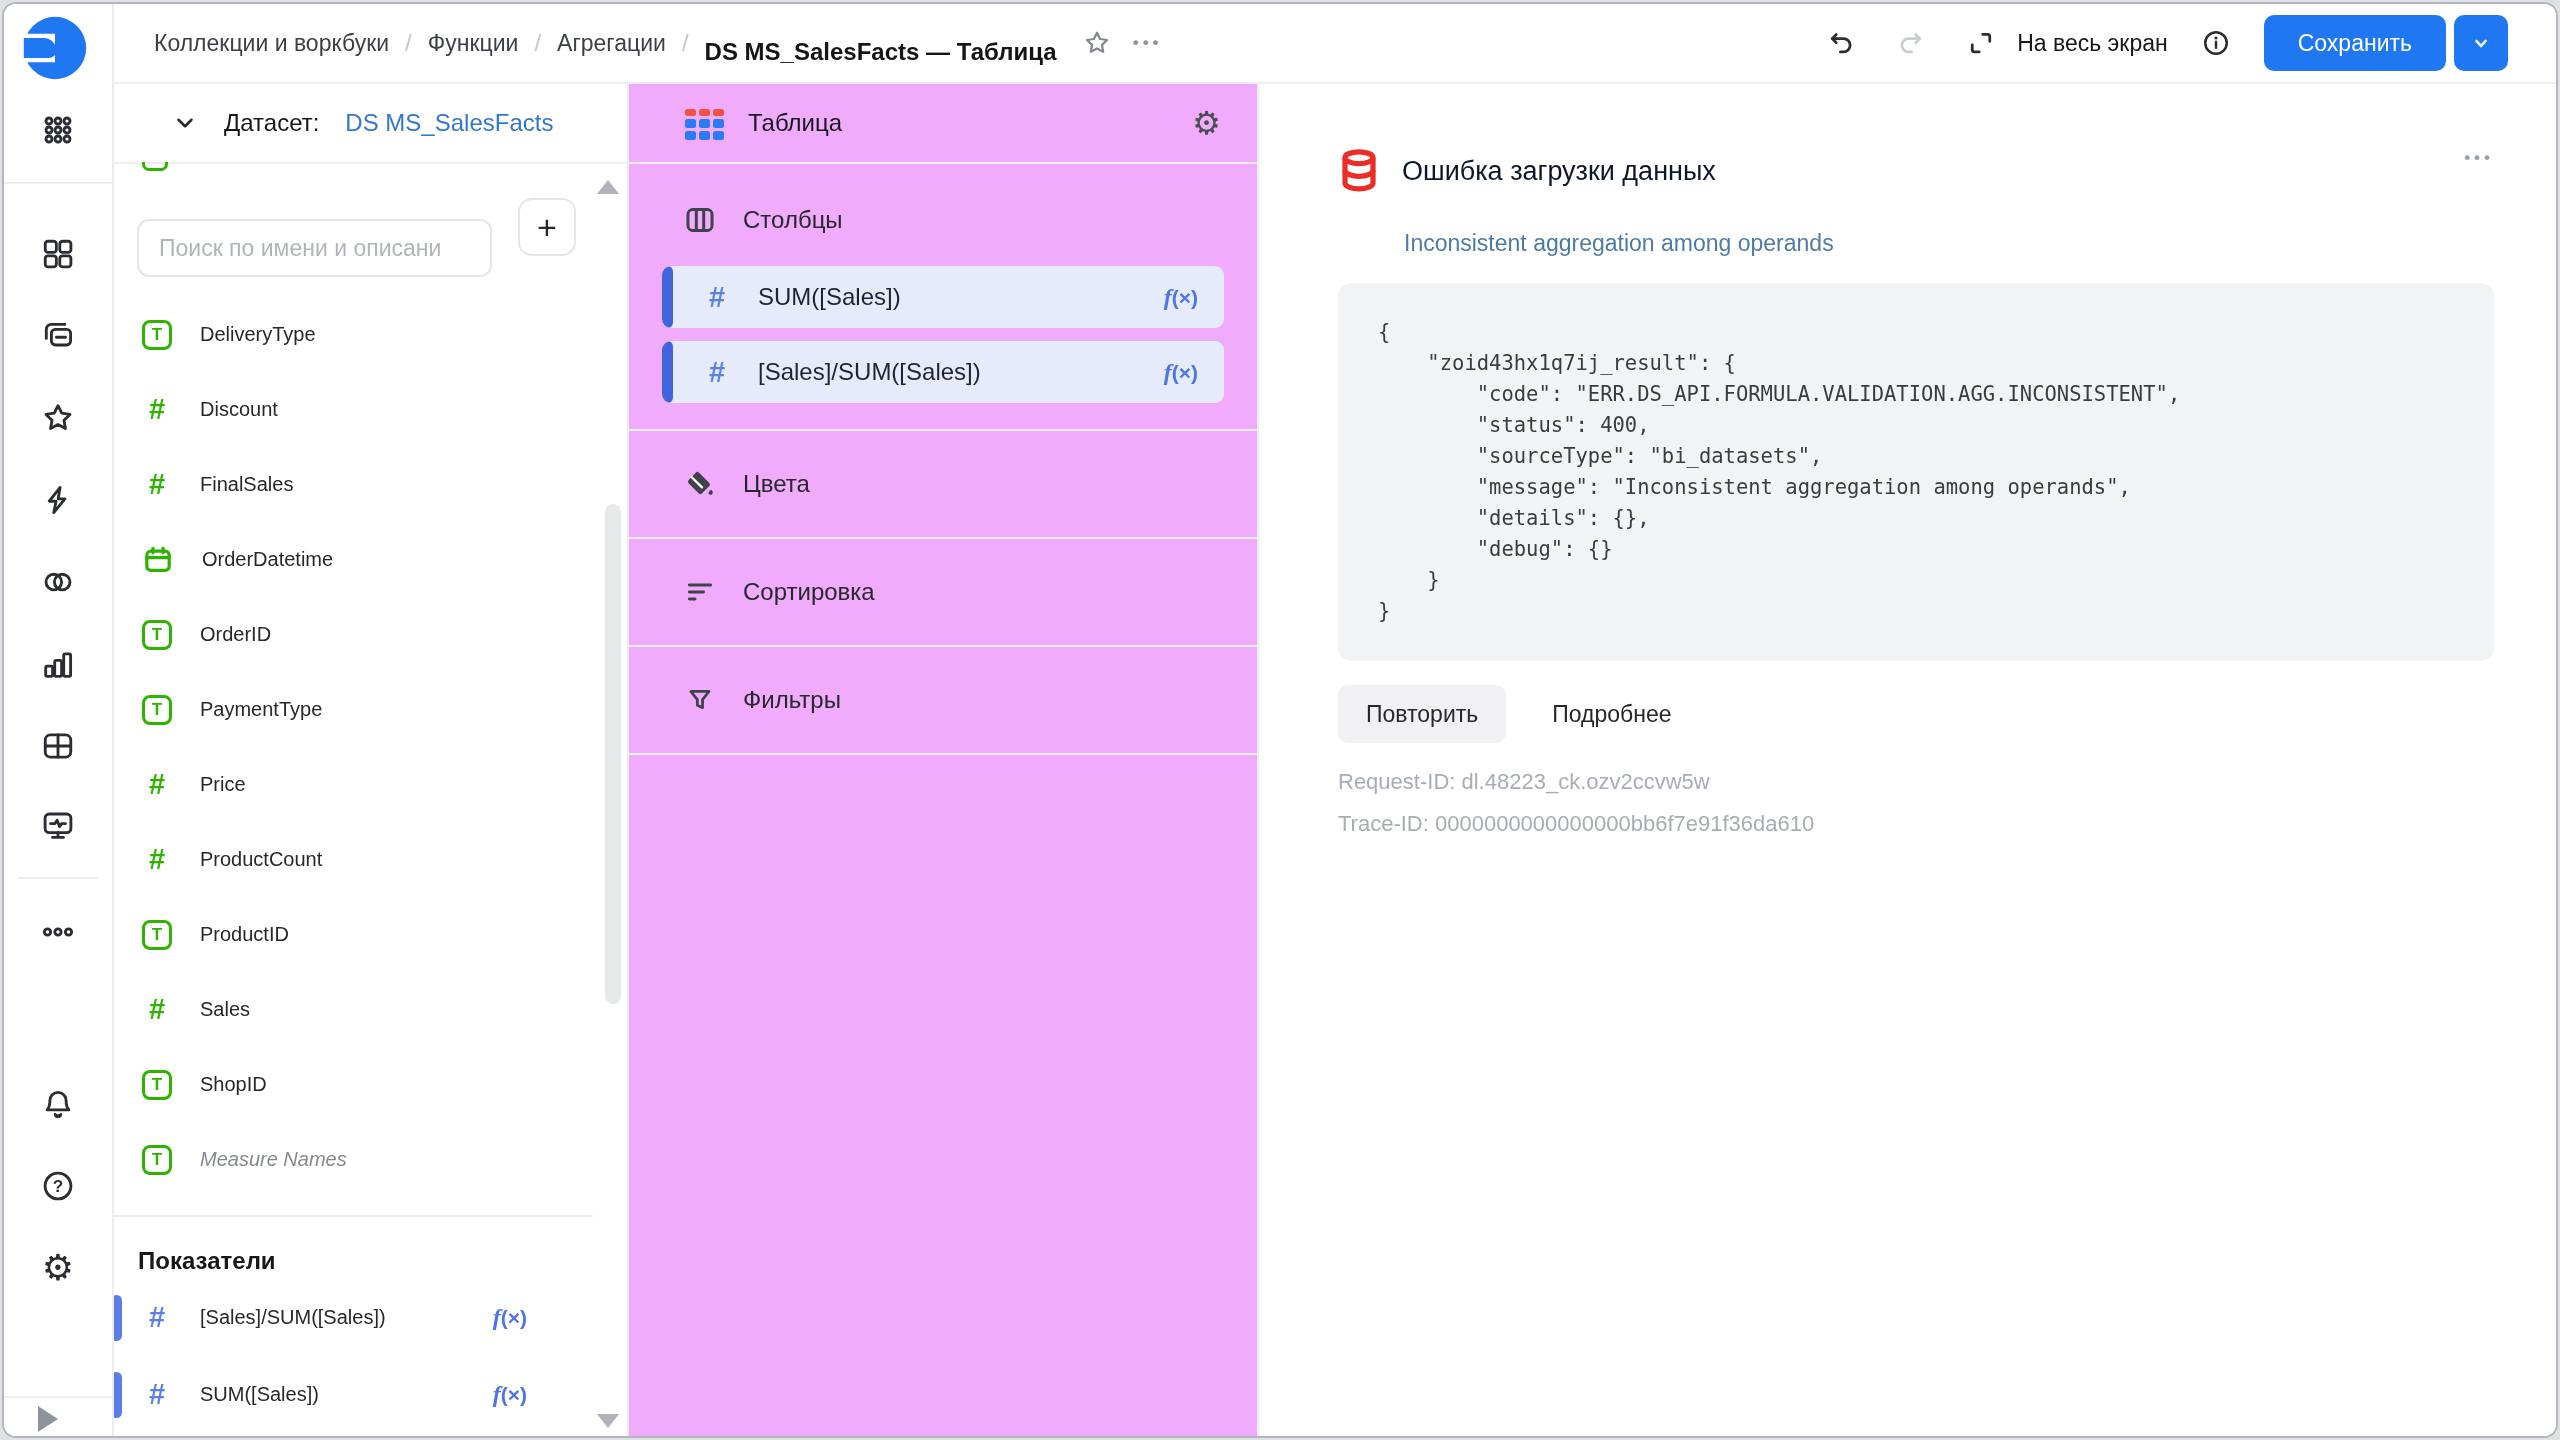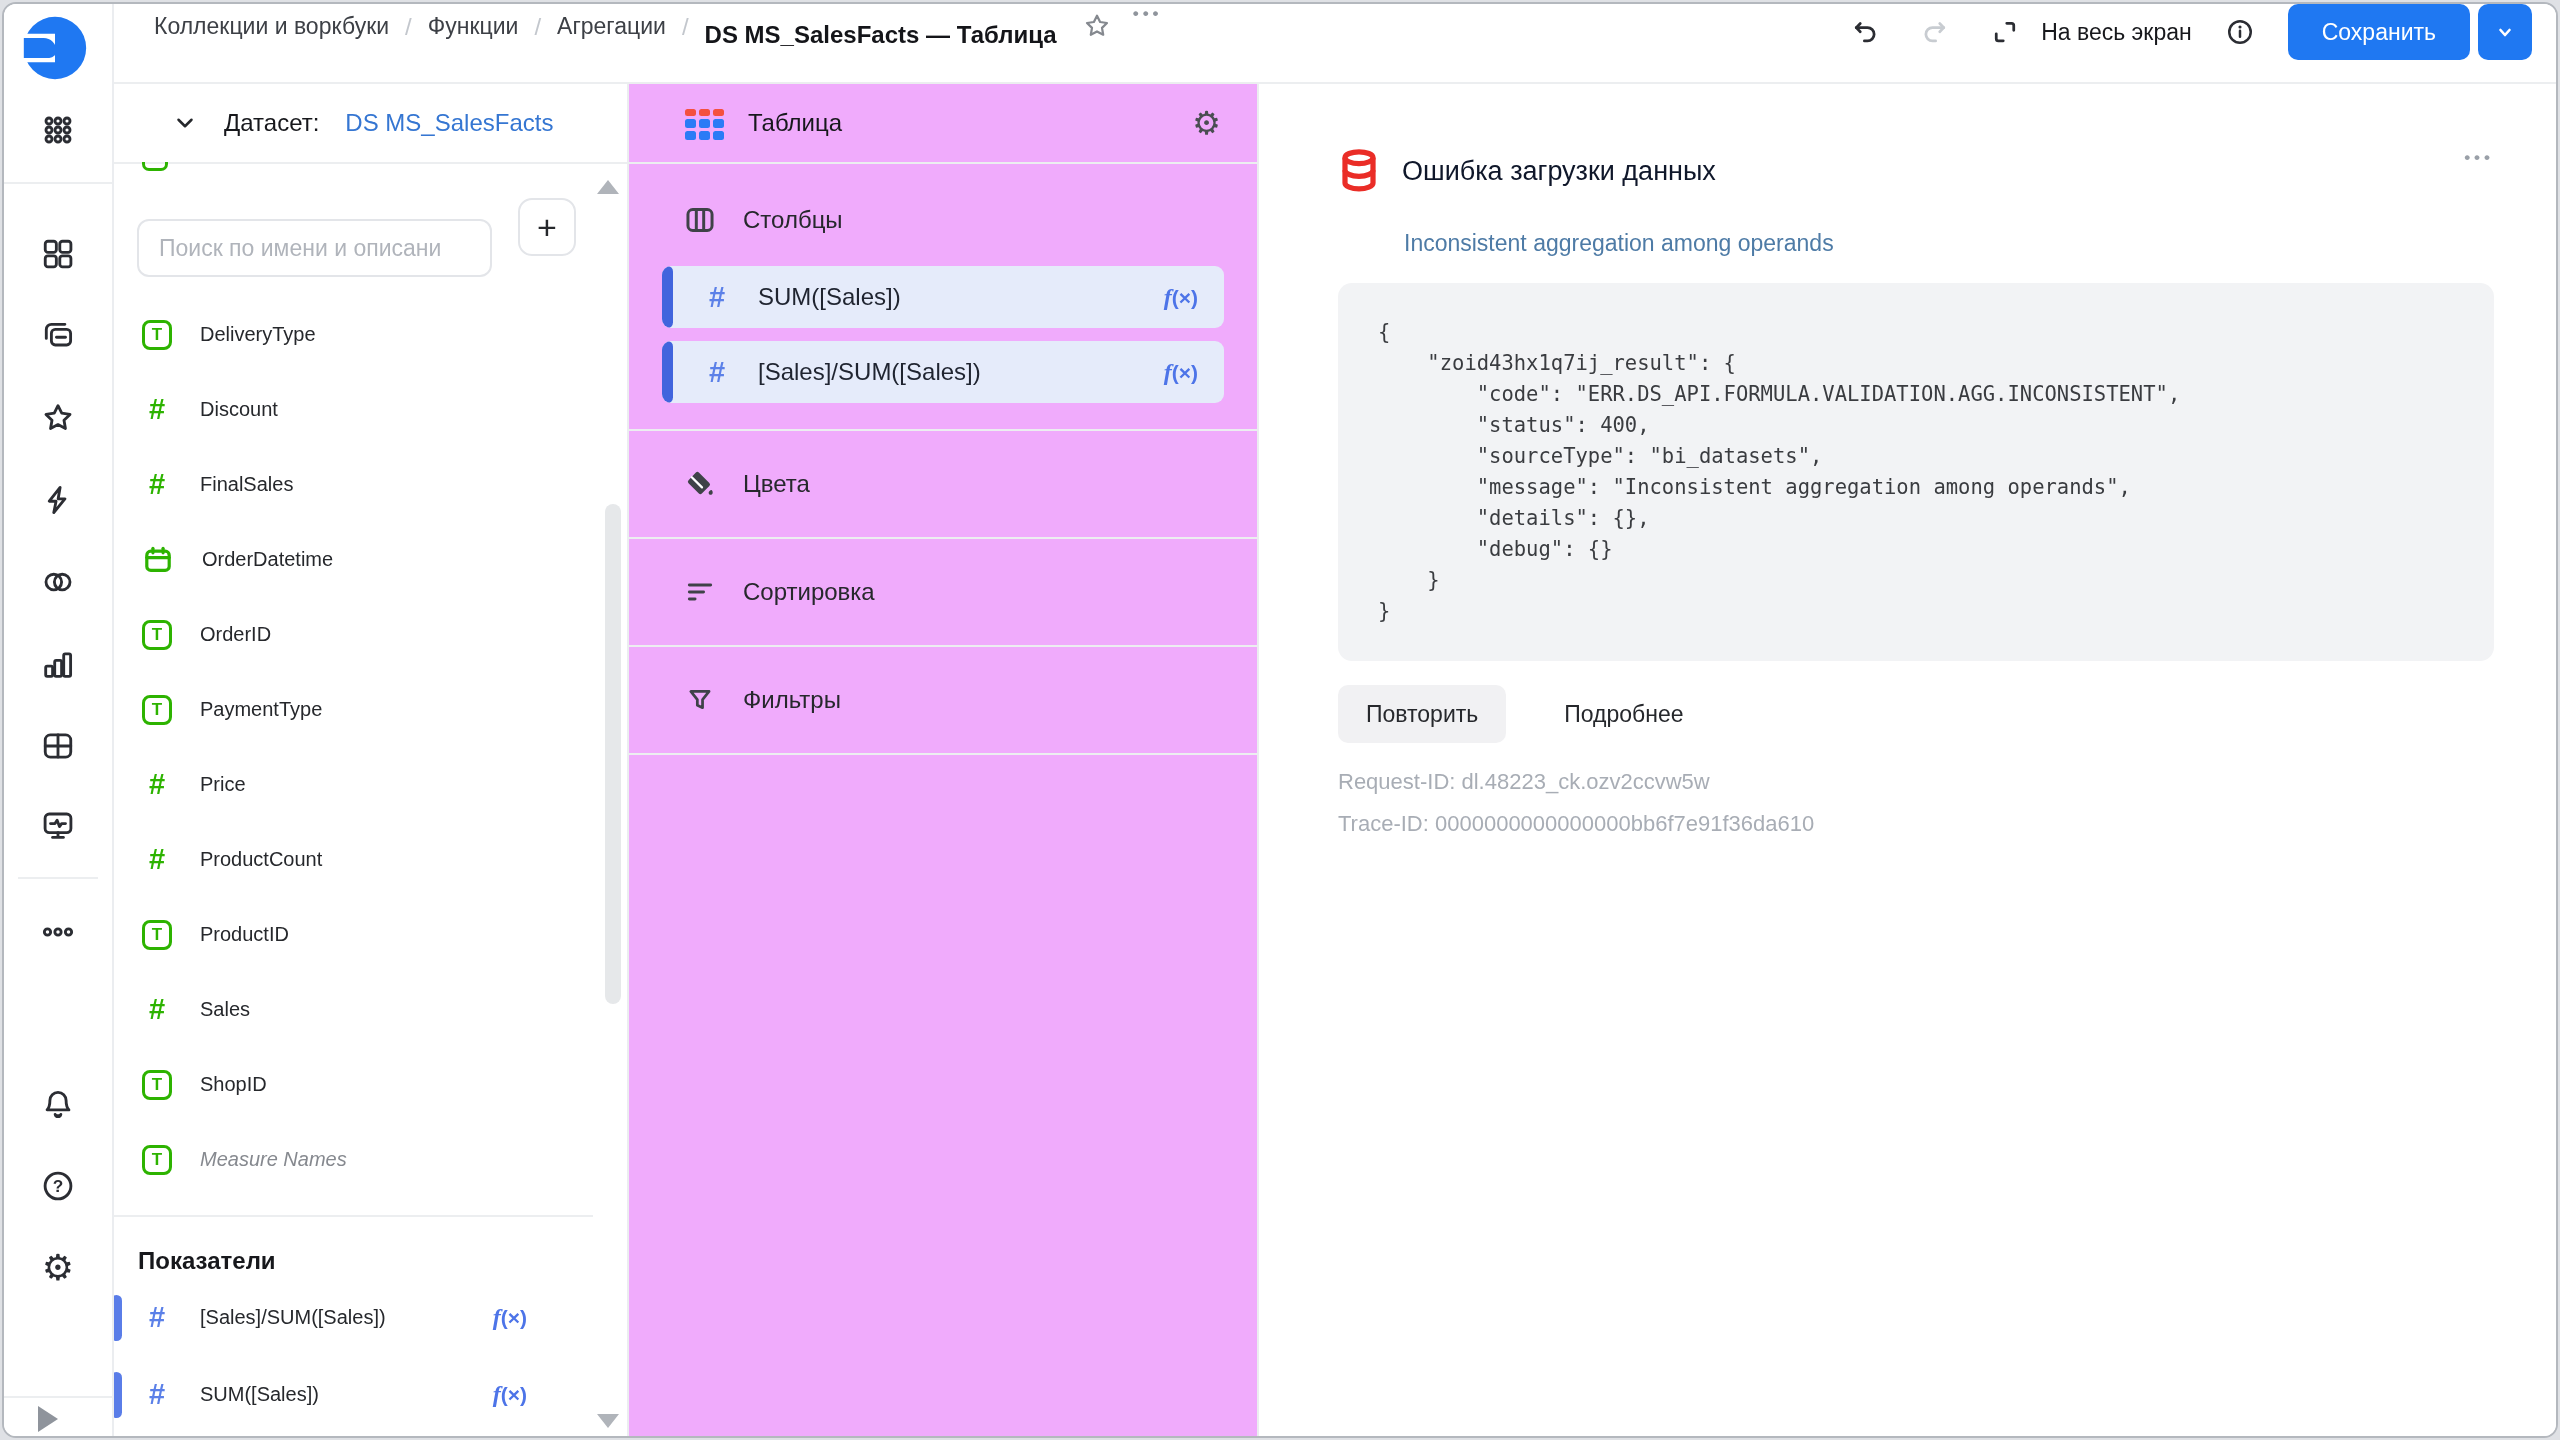--- a/index.html
+++ b/index.html
@@ -11,21 +11,21 @@
   .rail{position:absolute;left:0;top:0;width:110px;height:100%;background:#fff;border-right:2px solid #ebedf0;}
   .rail .logo{position:absolute;left:17px;top:10px;width:68px;height:68px;}
   .rail-icon{position:absolute;left:50%;transform:translate(-50%,-50%);width:38px;height:38px;display:flex;align-items:center;justify-content:center;cursor:pointer;}
   .rail-icon svg{width:36px;height:36px;stroke:#2b2d33;fill:none;stroke-width:1.9;stroke-linecap:round;stroke-linejoin:round;}
   .rail-div{position:absolute;left:14px;right:14px;height:0;border-top:2px solid #eceef0;}
   .rail-div.full{left:0;right:0;}
   .gear-glyph{font-size:36px;line-height:1;color:#2b2d33;}
   .rail-expand{position:absolute;left:34px;top:1402px;width:0;height:0;border-left:20px solid #8f949c;border-top:13px solid transparent;border-bottom:13px solid transparent;cursor:pointer;}
 
   
-  .topbar{position:absolute;left:110px;right:0;top:0;height:80px;background:#fff;border-bottom:2px solid #eceef0;display:flex;align-items:flex-start;padding:0 24px 0 40px;}
+  .topbar{position:absolute;left:110px;right:0;top:0;height:80px;background:#fff;border-bottom:2px solid #eceef0;display:flex;align-items:center;padding:0 48px 0 40px;}
   .crumbs{display:flex;align-items:center;gap:16px;font-size:23px;color:#3d4046;white-space:nowrap;}
   .crumb{cursor:pointer;}
   .crumb-sep{color:#c3c7cd;font-size:24px;}
   .crumb-cur{font-weight:bold;color:#141519;font-size:24px;margin-top:17px;}
   .tb-icon{display:flex;align-items:center;justify-content:center;width:44px;height:44px;cursor:pointer;}
   .tb-icon svg{width:30px;height:30px;fill:none;stroke-linecap:round;stroke-linejoin:round;}
   .star-svg{stroke:#85898f;stroke-width:1.8;}
   .dots{color:#8f949c;font-size:17px;letter-spacing:4px;font-weight:bold;cursor:pointer;}
   .tb-right{margin-left:auto;display:flex;align-items:center;gap:26px;}
   .undo-svg{stroke:#2b2d33;stroke-width:2.2;}
@@ -93,21 +93,21 @@
   
   .result{position:absolute;left:1257px;top:82px;right:0;bottom:0;background:#fff;}
   .err-dots{position:absolute;right:62px;top:62px;color:#9aa0a8;font-size:17px;letter-spacing:4px;font-weight:bold;cursor:pointer;}
   .err-wrap{padding:62px 0 0 77px;}
   .err-title-row{display:flex;align-items:center;gap:22px;}
   .db-icon{width:42px;height:46px;stroke:#ea2d27;stroke-width:3;fill:none;}
   .err-title{font-size:27px;color:#0f172a;}
   .err-link{margin:36px 0 0 66px;font-size:23px;color:#4e7ba6;cursor:pointer;display:inline-block;}
   .code-block{margin:26px 0 0 0;width:1156px;background:#f2f3f5;border-radius:14px;padding:34px 40px;}
   .code-block pre{margin:0;font-family:"DejaVu Sans Mono","Liberation Mono",monospace;font-size:20.5px;line-height:31px;color:#3a3c40;white-space:pre;}
-  .err-btns{margin-top:24px;display:flex;align-items:center;gap:36px;}
+  .err-btns{margin-top:24px;display:flex;align-items:center;gap:24px;}
   .retry-btn{height:58px;background:#f1f1f3;border:none;border-radius:10px;font-size:23px;color:#26282c;padding:0 28px;cursor:pointer;font-family:inherit;}
   .more-btn{height:58px;background:transparent;border:none;font-size:23px;color:#26282c;padding:0 22px;cursor:pointer;font-family:inherit;}
   .err-id{margin-top:26px;font-size:22px;color:#a8adb5;}
   .err-id + .err-id{margin-top:16px;}
 </style>
 </head>
 <body>
 
 <div class="frame">
 

